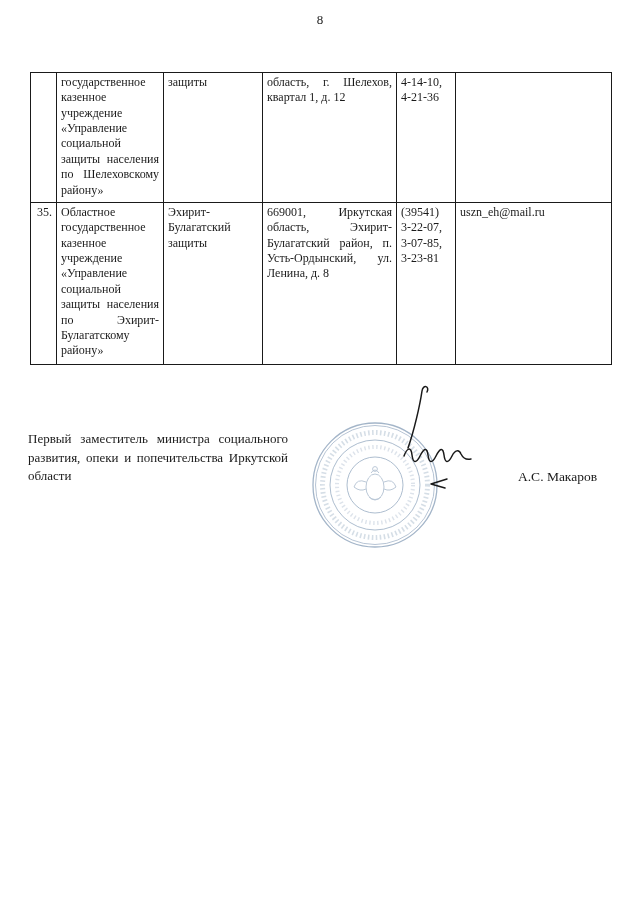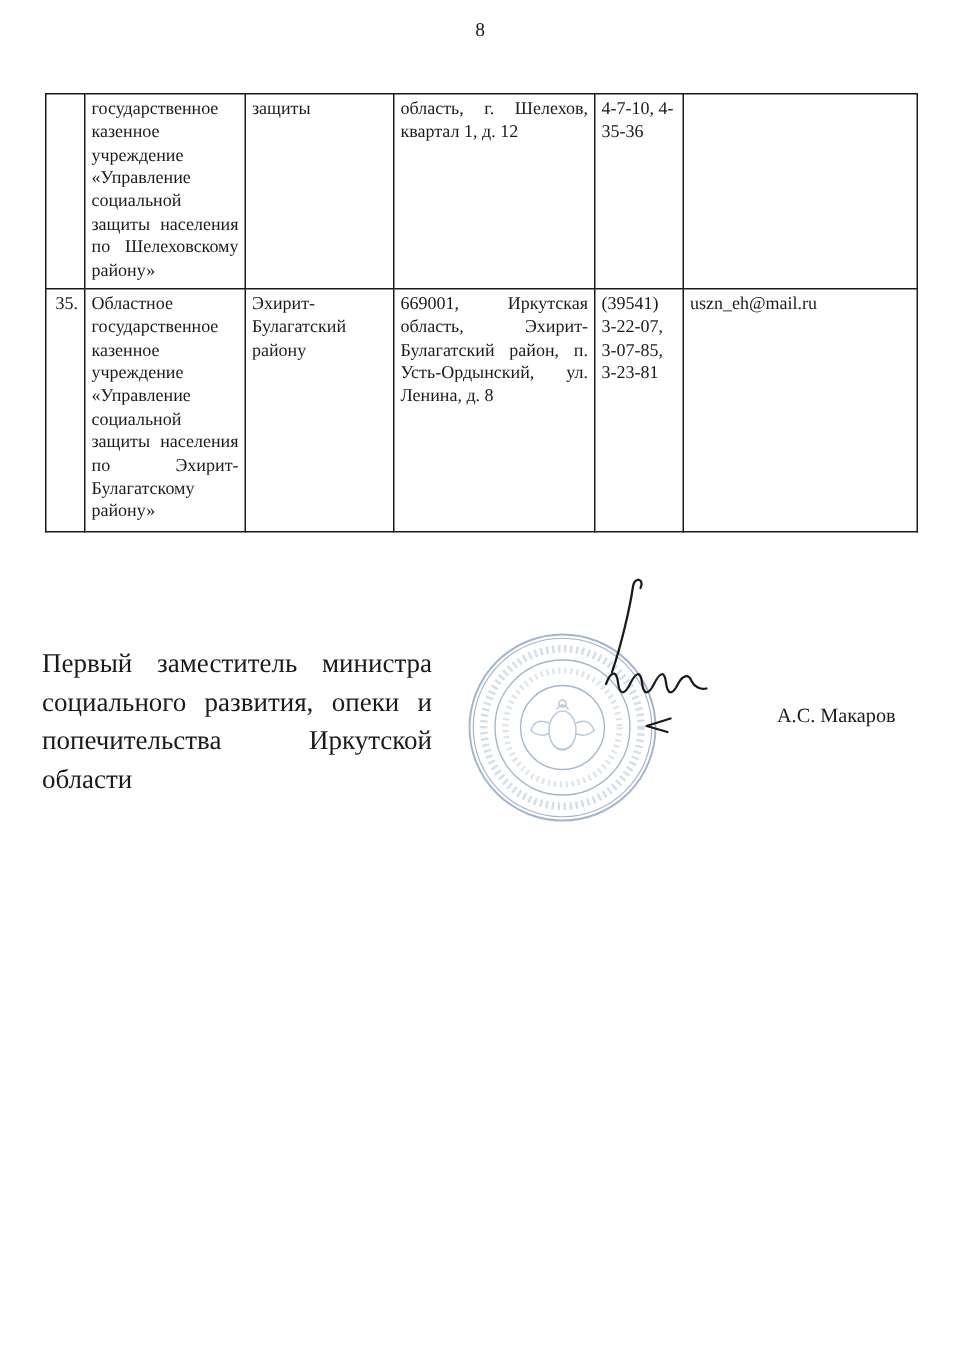--- a/index.html
+++ b/index.html
@@ -20,21 +20,21 @@
     position: absolute;
     top: 12px;
     left: 0;
     width: 100%;
     text-align: center;
     font-size: 13px;
   }
   .doc-table {
     position: absolute;
     left: 30px;
-    top: 62px;
+    top: 72px;
     width: 581px;
     border-collapse: collapse;
     table-layout: fixed;
     font-size: 12px;
     line-height: 1.28;
   }
   .doc-table td {
     border: 1px solid #1a1a1a;
     vertical-align: top;
     padding: 2px 4px 2px 4px;
@@ -42,21 +42,21 @@
   }
   .row-cont { height: 130px; }
   .row-35   { height: 162px; }
   .just { text-align: justify; }
   .col-num { text-align: right; padding-left: 3px; padding-right: 1px; }
   .sig-title {
     position: absolute;
     left: 28px;
     top: 430px;
     width: 260px;
-    font-size: 18px;
+    font-size: 13px;
     line-height: 1.43;
     text-align: justify;
   }
   .sig-name {
     position: absolute;
     left: 518px;
     top: 469px;
     font-size: 13.5px;
     white-space: nowrap;
     text-align: right;
@@ -84,27 +84,27 @@
       <col style="width:134px">
       <col style="width:59px">
       <col style="width:156px">
     </colgroup>
     <tbody>
       <tr class="row-cont">
         <td class="col-num"></td>
         <td class="just">государственное казенное учреждение «Управление социальной защиты населения по Шелеховскому району»</td>
         <td class="just">защиты</td>
         <td class="just">область, г. Шелехов, квартал 1, д. 12</td>
-        <td>4-7-10, 4-35-36</td>
+        <td>4-14-10, 4-21-36</td>
         <td></td>
       </tr>
       <tr class="row-35">
         <td class="col-num">35.</td>
         <td class="just">Областное государственное казенное учреждение «Управление социальной защиты населения по Эхирит-Булагатскому району»</td>
-        <td class="just">Эхирит-Булагатский району</td>
+        <td class="just">Эхирит-Булагатский защиты</td>
         <td class="just">669001, Иркутская область, Эхирит-Булагатский район, п. Усть-Ордынский, ул. Ленина, д. 8</td>
         <td>(39541) 3-22-07, 3-07-85, 3-23-81</td>
         <td>uszn_eh@mail.ru</td>
       </tr>
     </tbody>
   </table>
 
   <div class="sig-title">Первый заместитель министра социального развития, опеки и попечительства Иркутской области</div>
 
   <svg class="stamp-sig" viewBox="290 382 230 178" xmlns="http://www.w3.org/2000/svg">

